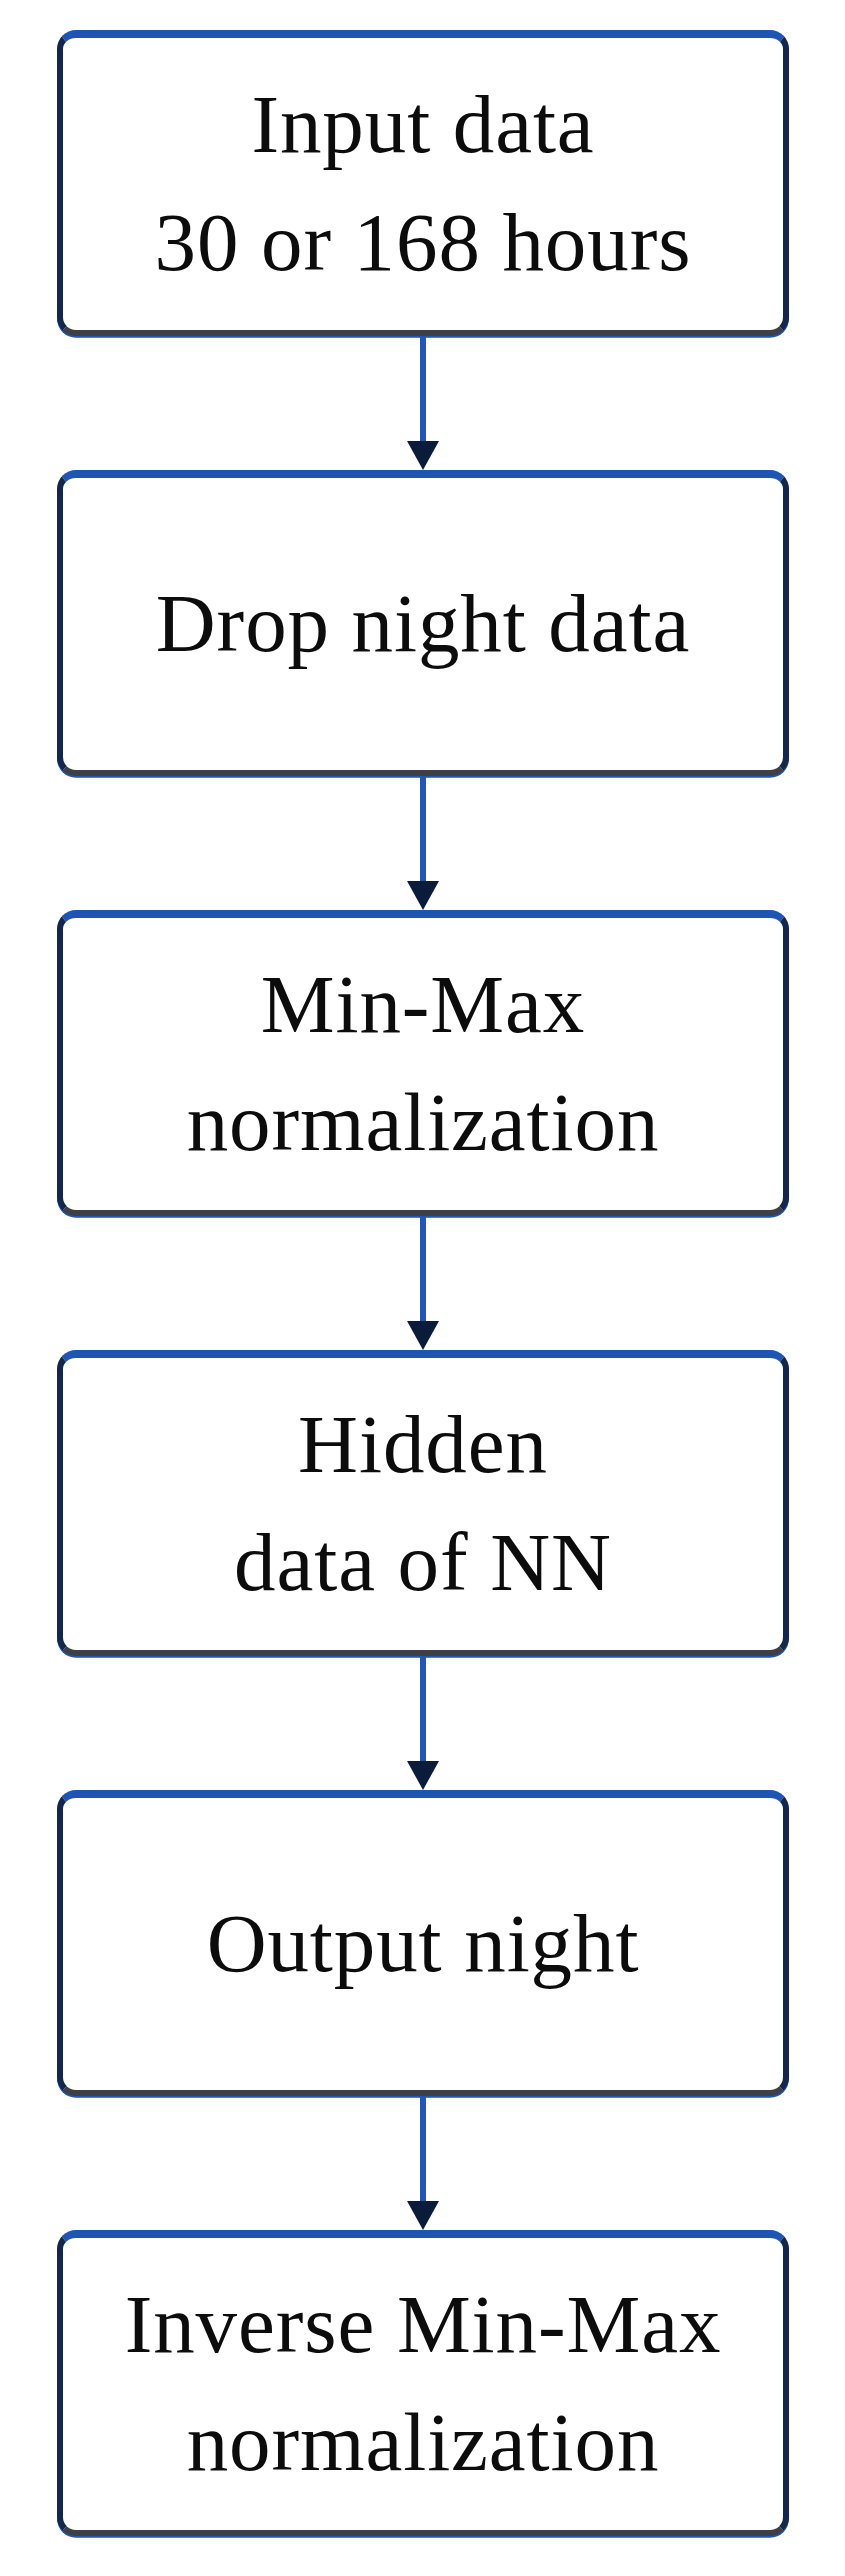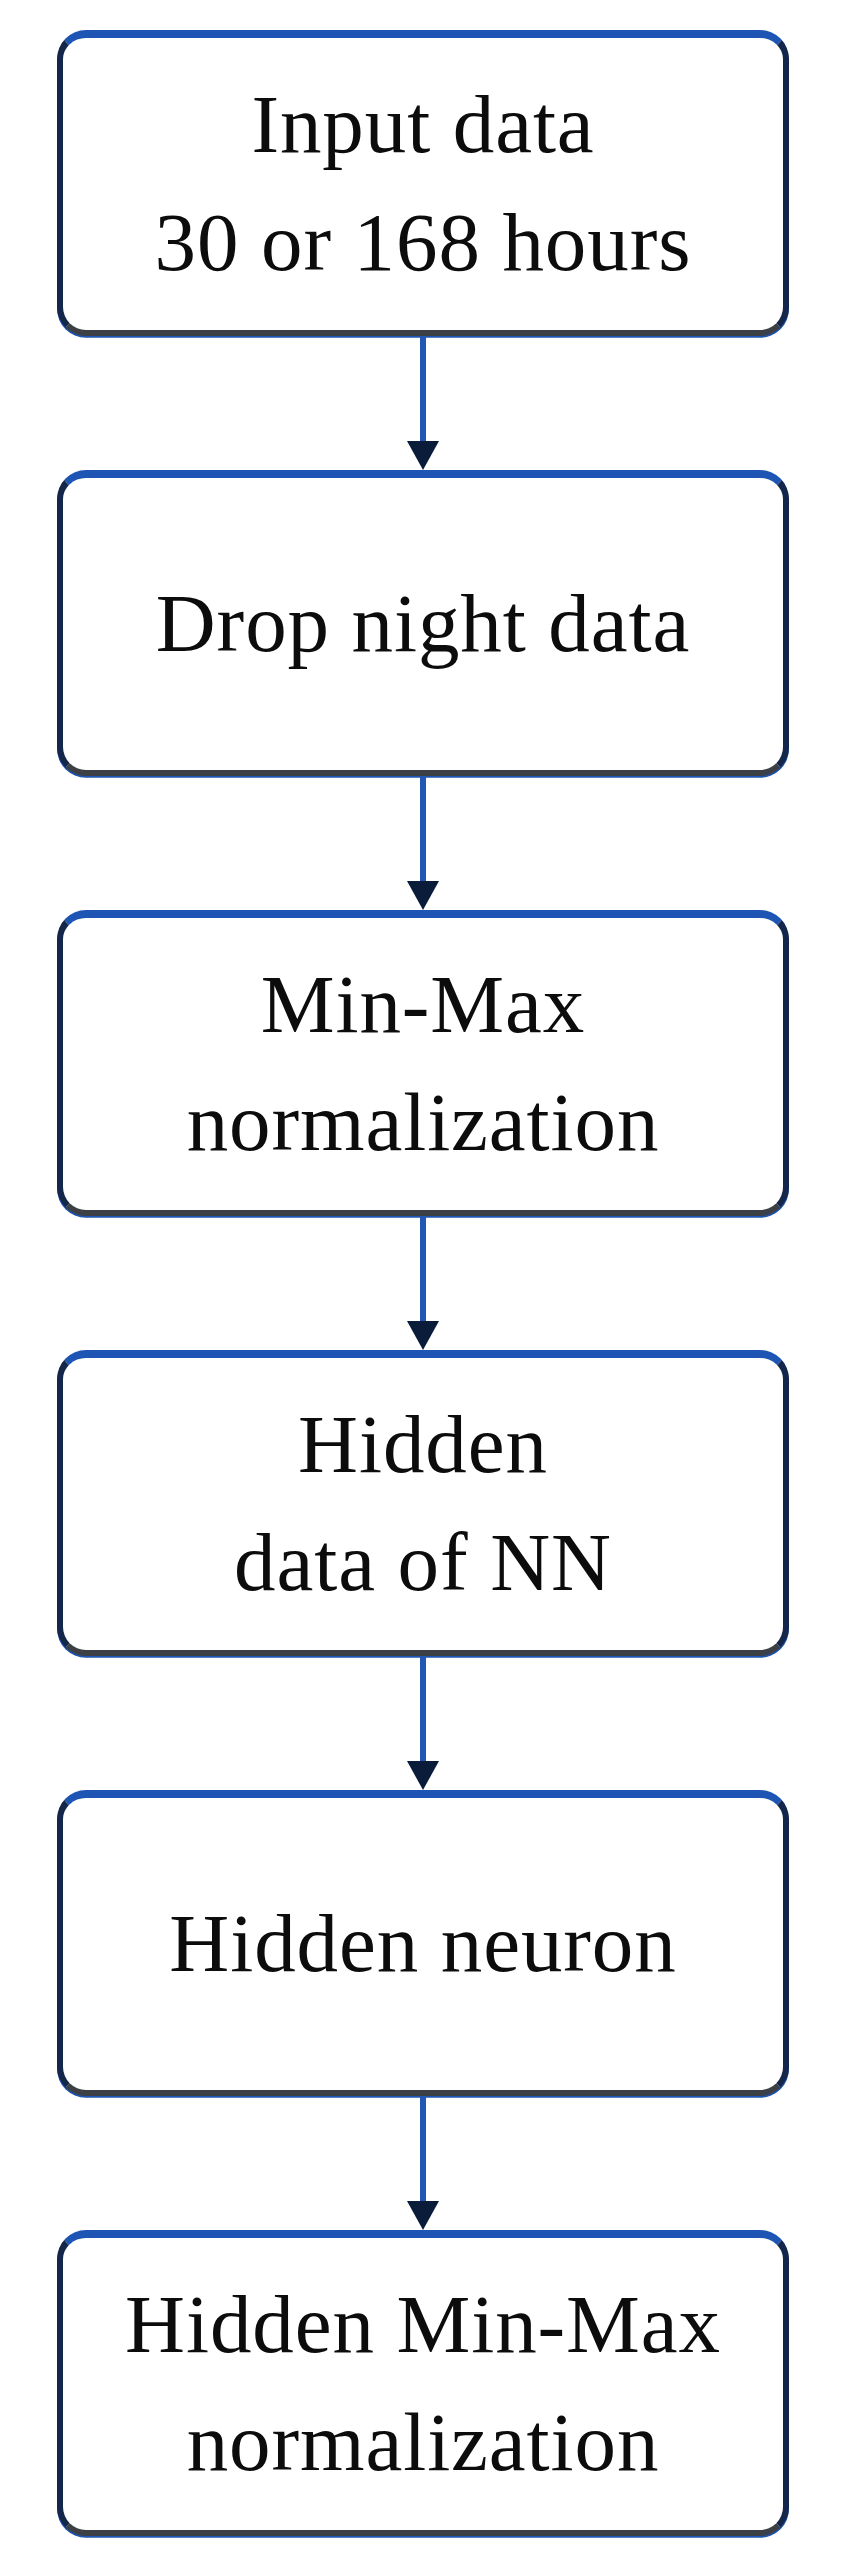--- a/index.html
+++ b/index.html
@@ -26,21 +26,21 @@
     width: 732px;
     height: 306px;
     box-sizing: border-box;
     background: var(--node-fill, #ffffff);
     border-style: solid;
     border-width: 8px 6.3px 6.3px 6.3px;
     border-top-color: var(--accent, #1e55b5);
     border-left-color: var(--side, #14274a);
     border-right-color: var(--side, #14274a);
     border-bottom-color: var(--bottom, #3c3f46);
-    border-radius: 29px;
+    border-radius: 19px;
     display: flex;
     align-items: center;
     justify-content: center;
     flex: 0 0 auto;
     box-shadow: 0 1.8px 0 0 var(--accent, #1e55b5);
   }
   .node-text {
     color: var(--text, #0c0c0c);
     font-size: 83px;
     line-height: 1.42;
@@ -107,26 +107,26 @@
     <div class="node-text">Hidden
 data of NN</div>
   </div>
 
   <div class="arrow">
     <div class="arrow-line"></div>
     <div class="arrow-head"></div>
   </div>
 
   <div class="node">
-    <div class="node-text">Hidden neuron</div>
+    <div class="node-text">Output night</div>
   </div>
 
   <div class="arrow">
     <div class="arrow-line"></div>
     <div class="arrow-head"></div>
   </div>
 
   <div class="node">
-    <div class="node-text">Hidden Min-Max
+    <div class="node-text">Inverse Min-Max
 normalization</div>
   </div>
 </div>
 
 
 </body></html>

